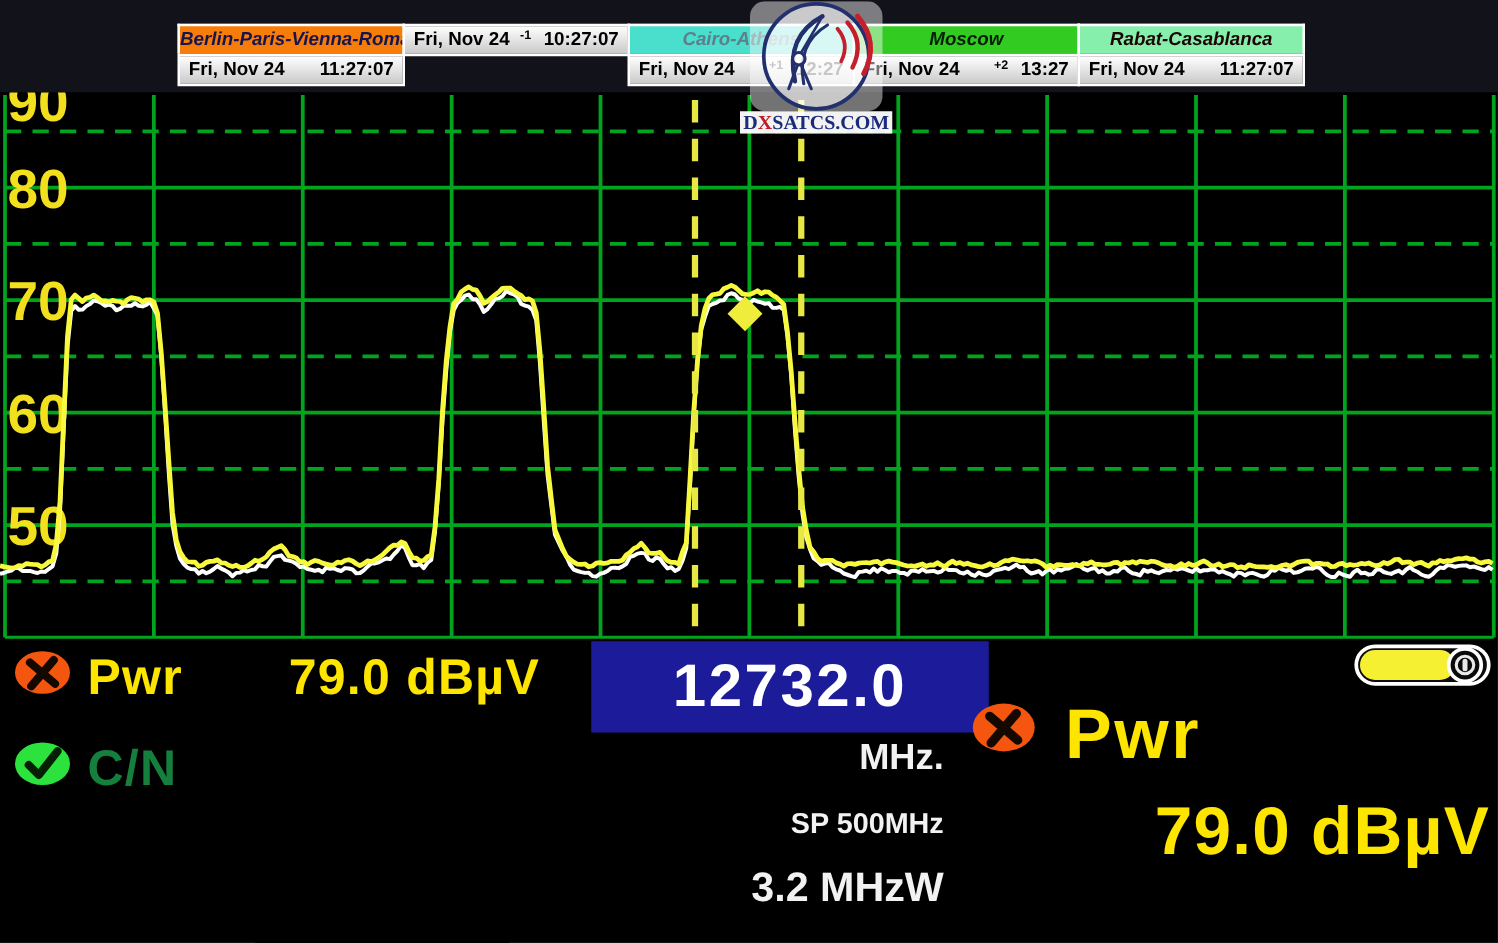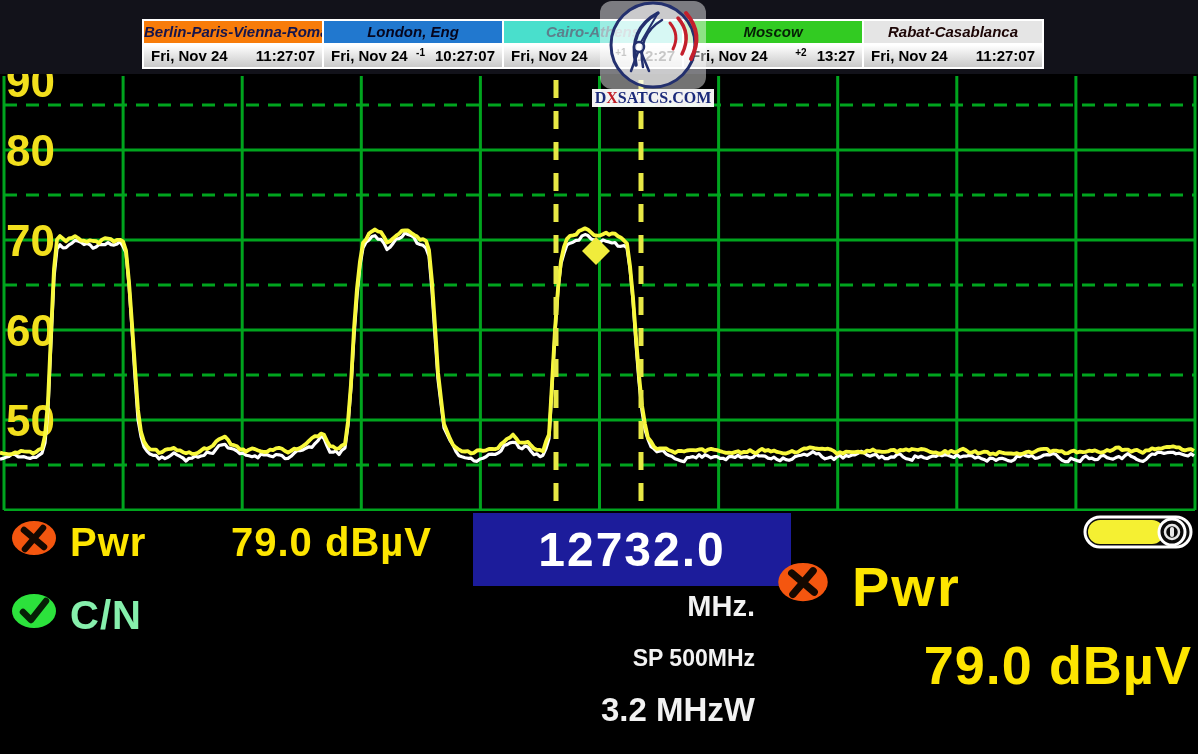--- a/index.html
+++ b/index.html
@@ -20,21 +20,21 @@
   .cspacer{flex:1 1 auto;}
   .coff{font-size:10px;align-self:flex-start;line-height:14px;margin:1px 10px 0 0;}
   .ctm{flex:0 0 auto;}
   
   .logo{position:absolute;left:592px;top:1px;width:122px;height:106px;z-index:30;}
   
   .spectrum{position:absolute;left:0;top:74px;width:1198px;height:437px;background:#000;}
   
   .lbl{position:absolute;font-weight:bold;white-space:nowrap;}
   .yellow{color:#fde500;}
-  .magenta{color:#86efac;}
+  .magenta{color:#15803d;}
   .white{color:#f2f2f2;}
   .small-row{font-size:40px;letter-spacing:1px;}
   .ricon{position:absolute;}
   .freq-box{position:absolute;left:437px;top:513px;width:318px;height:73px;background:#1c1c9b;
             color:#fff;font-weight:bold;font-size:48px;text-align:center;line-height:73px;
             letter-spacing:2px;margin-left:36px;}
   .center-col{position:absolute;left:437px;width:318px;text-align:right;}
   .big-pwr{font-size:56px;letter-spacing:2px;}
   .big-val{font-size:54px;letter-spacing:1px;text-align:right;}
   .val-right{text-align:right;}
@@ -49,21 +49,20 @@
       <div class="ccol">
         <div class="chead" style="background: rgb(248, 124, 10); color: rgb(21, 21, 77);"><span>Berlin-Paris-Vienna-Roma</span></div>
         <div class="ctime">
           <span class="cdate">Fri, Nov 24</span>
           <span class="cspacer"></span>
           <span class="coff"></span>
           <span class="ctm">11:27:07</span>
         </div>
       </div>
       <div class="ccol">
-        <div class="chead" style="background: rgb(33, 120, 207); color: rgb(6, 6, 30);"><span>London, Eng</span></div>
         <div class="ctime">
           <span class="cdate">Fri, Nov 24</span>
           <span class="cspacer"></span>
           <span class="coff">-1</span>
           <span class="ctm">10:27:07</span>
         </div>
       </div>
       <div class="ccol">
         <div class="chead" style="background: rgb(73, 223, 204); color: rgb(93, 127, 140);"><span>Cairo-Athens</span></div>
         <div class="ctime">
@@ -76,21 +75,21 @@
       <div class="ccol">
         <div class="chead" style="background: rgb(50, 203, 34); color: rgb(6, 32, 6);"><span>Moscow</span></div>
         <div class="ctime">
           <span class="cdate">Fri, Nov 24</span>
           <span class="cspacer"></span>
           <span class="coff">+2</span>
           <span class="ctm">13:27</span>
         </div>
       </div>
       <div class="ccol">
-        <div class="chead" style="background: #e5e5e5; color: rgb(28, 5, 5);"><span>Rabat-Casablanca</span></div>
+        <div class="chead" style="background: #86efac; color: rgb(28, 5, 5);"><span>Rabat-Casablanca</span></div>
         <div class="ctime">
           <span class="cdate">Fri, Nov 24</span>
           <span class="cspacer"></span>
           <span class="coff"></span>
           <span class="ctm">11:27:07</span>
         </div>
       </div>
     </div>
   </div>
 

